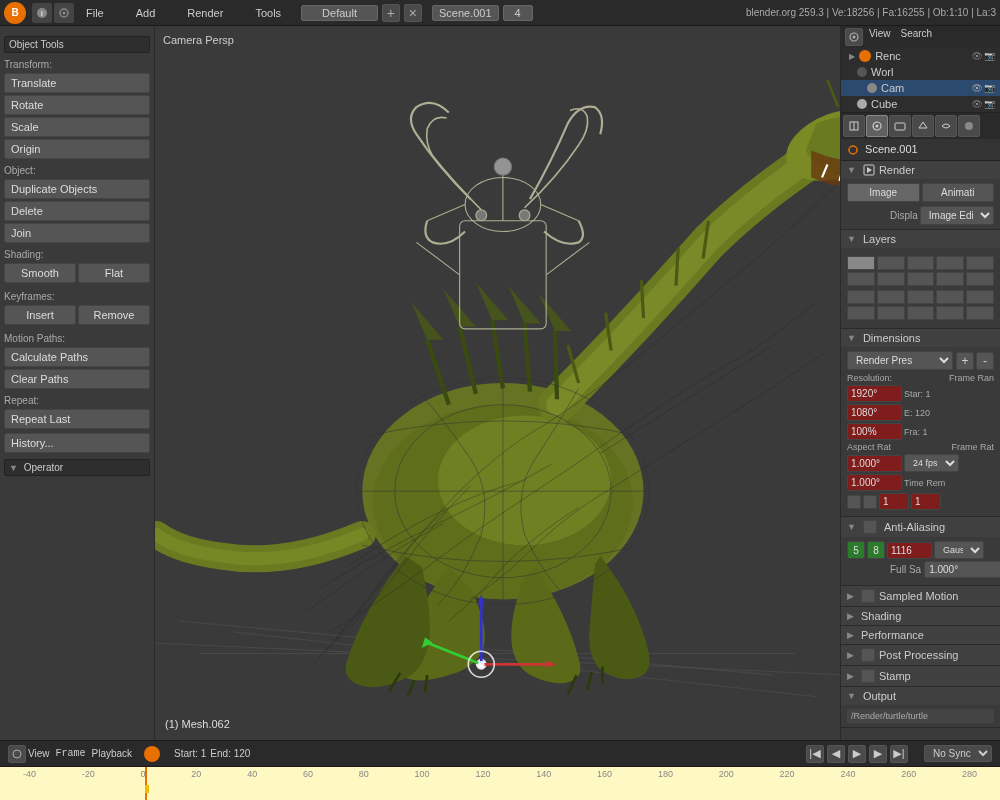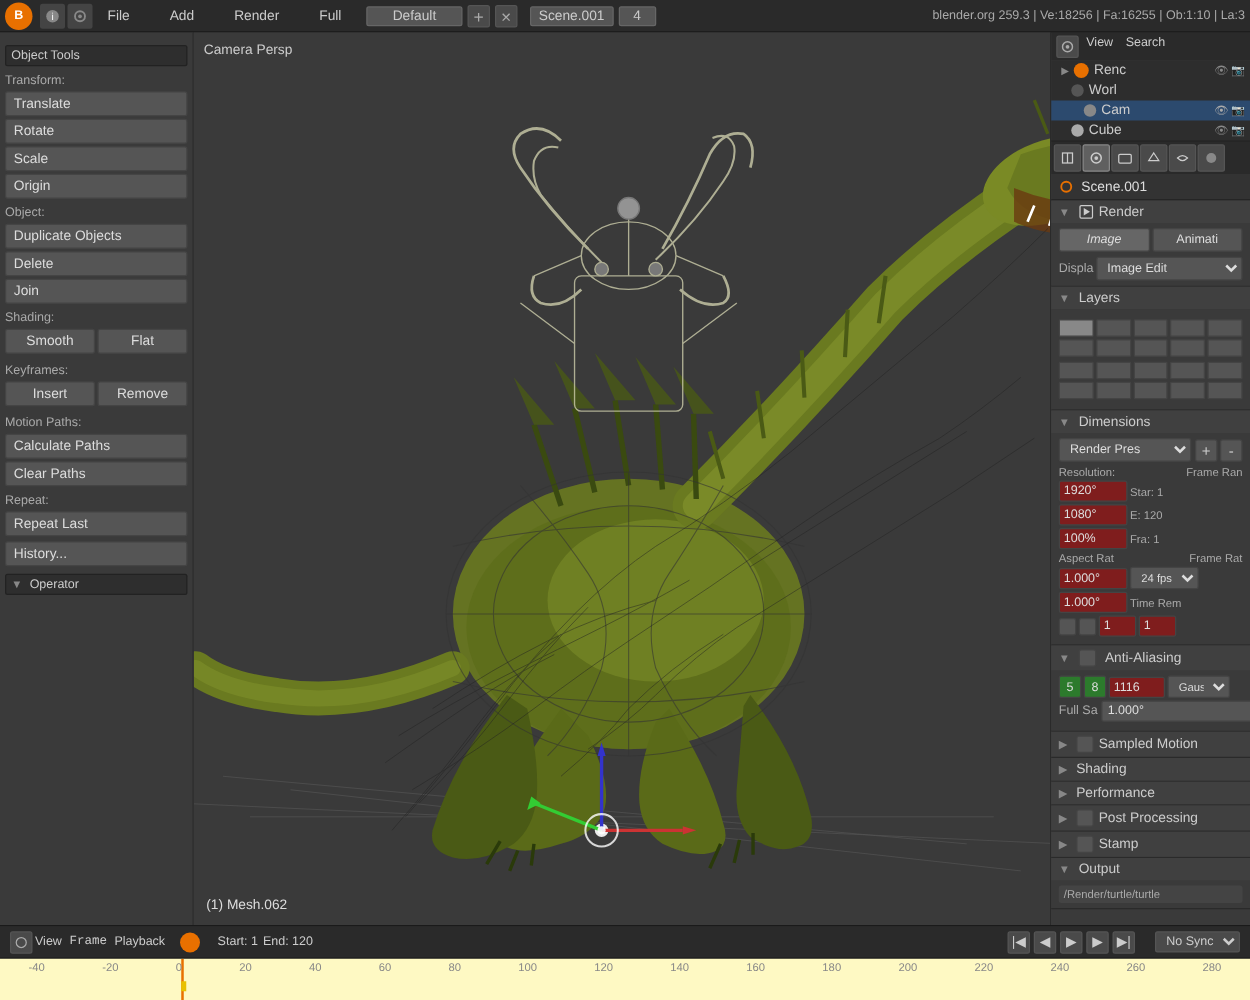--- a/index.html
+++ b/index.html
@@ -222,33 +222,34 @@
       flex: 1;
       background: #555;
       border: 1px solid #444;
       color: #ddd;
       padding: 3px 4px;
       cursor: pointer;
       border-radius: 2px;
       font-size: 10px;
       text-align: center;
     }
-    .render-btn.active { background: #666; font-style: italic; }
+    .render-btn.active { background: #666; }
 
     .prop-row {
       display: flex;
       align-items: center;
       margin-bottom: 3px;
       gap: 3px;
     }
 
     .prop-label {
       font-size: 10px;
       color: #aaa;
       flex-shrink: 0;
+      margin-left: 43px;
     }
 
     .prop-input {
       background: #555;
       border: 1px solid #444;
       color: #ddd;
       padding: 2px 4px;
       font-size: 10px;
       border-radius: 2px;
       flex: 1;
@@ -406,21 +407,21 @@
       <svg width="12" height="12" viewBox="0 0 12 12">
           <circle cx="6" cy="6" r="4" fill="none" stroke="#888" stroke-width="1.5"></circle>
           <circle cx="6" cy="6" r="1.5" fill="#888"></circle>
         </svg>
     </div>
   </div>
   <div class="top-bar-menu">
     <span>File</span>
     <span>Add</span>
     <span>Render</span>
-    <span>Full</span>
+    <span>Tools</span>
   </div>
   <div style="margin-left:12px; display:flex; align-items:center; gap:4px;">
     <div style="background:#555;border:1px solid #666;border-radius:2px;padding:1px 20px;font-size:11px;">
       <span>Default</span>
     </div>
     <div style="width:18px;height:18px;background:#4a4a4a;border:1px solid #555;border-radius:2px;display:flex;align-items:center;justify-content:center;font-size:14px;color:#aaa;cursor:pointer;">+</div>
     <div style="width:18px;height:18px;background:#4a4a4a;border:1px solid #555;border-radius:2px;display:flex;align-items:center;justify-content:center;font-size:14px;color:#aaa;cursor:pointer;">×</div>
   </div>
   <div style="margin-left:10px;display:flex;align-items:center;gap:4px;">
     <div style="background:#555;border:1px solid #666;border-radius:2px;padding:1px 6px;font-size:11px;">

